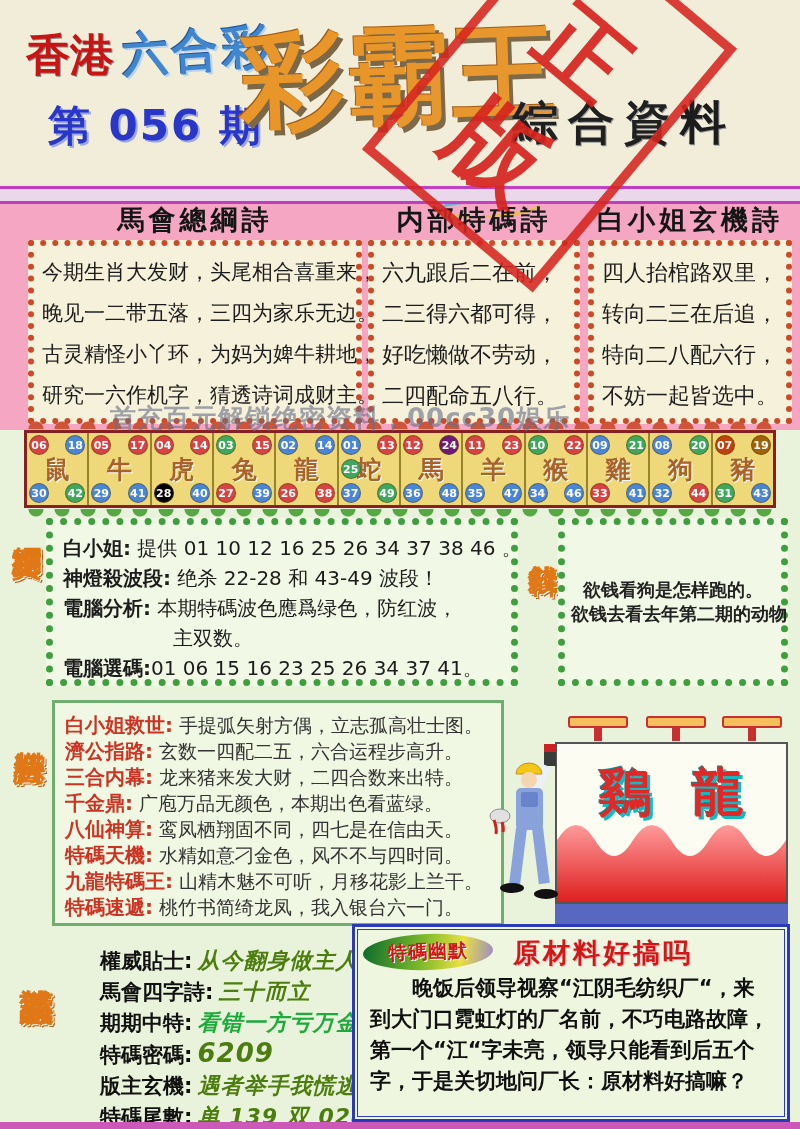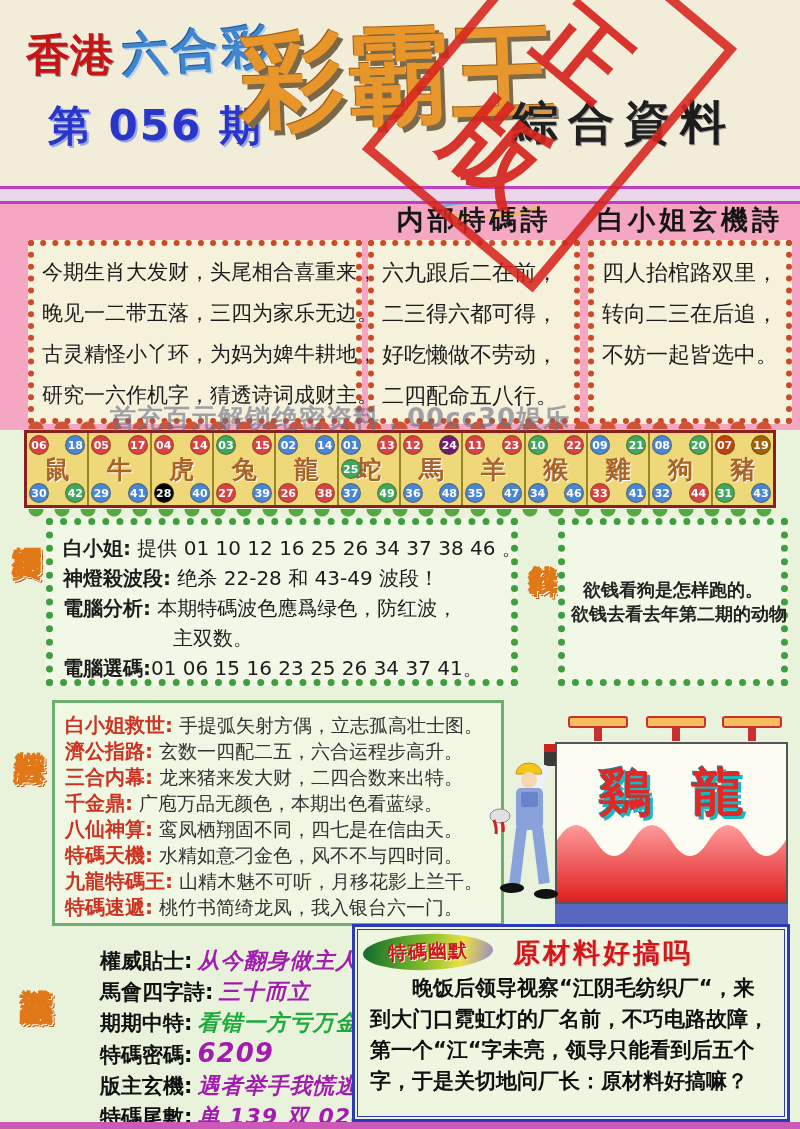--- a/index.html
+++ b/index.html
@@ -75,21 +75,21 @@
   .bb-wave{position:absolute;left:0;bottom:0;z-index:1;}
   .blue-bar{position:absolute;left:555px;top:904px;width:233px;height:20px;background:#5868c0;}
   .fire-caption{position:absolute;left:594px;top:928px;font-size:32px;font-weight:bold;color:#d41212;letter-spacing:5px;text-shadow:2px 2px 1px #904040;transform:rotate(-1deg);}
   .painter{position:absolute;left:488px;top:742px;z-index:3;}
 
   
   .win-rows{position:absolute;left:100px;top:946px;width:260px;}
   .win-row{line-height:29px;white-space:nowrap;}
   .win-row .wlabel{font-size:21px;font-weight:bold;color:#111;}
   .win-row .wvalue{font-size:22px;font-weight:bold;font-style:italic;letter-spacing:1px;}
-  .c-blue{color:#a21caf;margin-top:48px;}
+  .c-blue{color:#4d7c0f;margin-top:48px;}
   .c-green{color:#1faa3c;}
 
   
   .humor{position:absolute;left:352px;top:924px;width:438px;height:198px;background:#eef6e0;border:3px solid #2a3ab8;box-shadow:inset 0 0 0 2px #eef6e0, inset 0 0 0 3px #2a3ab8;box-sizing:border-box;}
   .humor-badge{position:absolute;left:8px;top:7px;width:130px;height:36px;border-radius:50%;background:linear-gradient(100deg,#0a6a2a,#7ab82a 45%,#e8e040 75%,#9888cc);display:flex;align-items:center;justify-content:center;transform:rotate(-2deg);}
   .humor-badge span{font-size:19px;font-weight:bold;color:#d01818;letter-spacing:1px;text-shadow:1px 1px 0 #fff;}
   .humor-title{position:absolute;left:158px;top:8px;font-size:27px;font-weight:bold;color:#d01818;letter-spacing:3px;text-shadow:1px 1px 0 #f0c0c0;}
   .humor-body{position:absolute;left:0;top:46px;width:100%;box-sizing:border-box;padding:0 15px;font-size:21px;line-height:31px;font-weight:600;color:#101010;text-indent:2em;}
 </style>
 </head>
@@ -106,37 +106,39 @@
     <div class="stamp">
       <span class="s-top">正</span>
       <span class="s-bot">版</span>
     </div>
   </div>
 
   <div class="divider"></div>
 
   <div class="poem-zone">
     <div class="rainbow"></div>
+    <div class="poem-title pt1">馬會總綱詩</div>
     <div class="poem-title pt2">内部特碼詩</div>
     <div class="poem-title pt3">白小姐玄機詩</div>
     <div class="poem-box pb1">
       <div class="pline">今期生肖大发财，头尾相合喜重来，</div>
       <div class="pline">晚见一二带五落，三四为家乐无边。</div>
       <div class="pline">古灵精怪小丫环，为妈为婢牛耕地，</div>
       <div class="pline">研究一六作机字，猜透诗词成财主。</div>
     </div>
     <div class="poem-box pb2">
       <div class="pline">六九跟后二在前，</div>
       <div class="pline">二三得六都可得，</div>
       <div class="pline">好吃懒做不劳动，</div>
       <div class="pline">二四配命五八行。</div>
     </div>
     <div class="poem-box pb3">
       <div class="pline">四人抬棺路双里，</div>
       <div class="pline">转向二三在后追，</div>
+      <div class="pline">特向二八配六行，</div>
       <div class="pline">不妨一起皆选中。</div>
     </div>
   </div>
 
   <div class="watermark">首充百元解锁绝密资料，00cc30娱乐</div>
 
   <div class="scallop-red"></div>
   <div class="strip" id="zodiac-strip">
       <div class="cell">
         <span class="animal">鼠</span>

